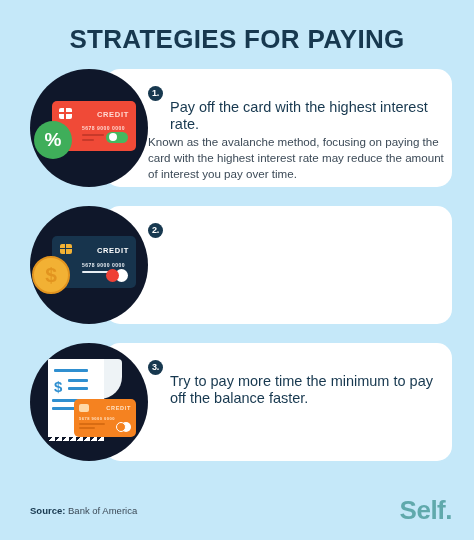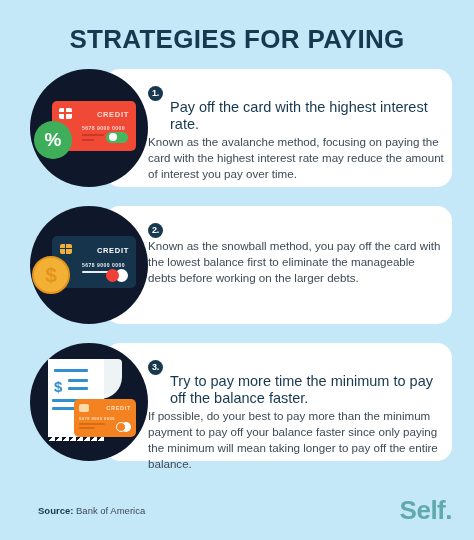--- a/index.html
+++ b/index.html
@@ -210,21 +210,21 @@
   .c3-label { right: 5px; top: 6px; color: #ffe2c4; font-size: 5.5px; }
   .c3-digits { left: 5px; top: 17px; color: #ffe2c4; font-size: 4px; }
   .c3-bar1 { left: 5px; top: 24px; width: 26px; height: 2px; background: #d96c12; }
   .c3-bar2 { left: 5px; top: 28px; width: 16px; height: 2px; background: #d96c12; }
   .c3-mc-r { right: 10px; top: 23px; width: 10px; height: 10px; background: #f58220; border: 1.5px solid #ffffff; }
   .c3-mc-w { right: 5px; top: 23px; width: 10px; height: 10px; background: #ffffff; }
 
   
   .footer {
     position: absolute;
-    left: 16px; right: 0; bottom: 0;
+    left: 8px; right: 0; bottom: 0;
     height: 60px;
     padding: 0 22px;
     display: flex;
     align-items: center;
     justify-content: space-between;
   }
   .source {
     font-size: 9.5px;
     color: #3c4a57;
   }
@@ -284,21 +284,20 @@
           <div class="cc-dot c2-mc-w"></div>
           <div class="cc-dot c2-mc-r"></div>
         </div>
         <div class="coin">$</div>
       </div>
     </div>
     <div class="card-body">
       <div class="heading-row">
         <div class="num-badge">2.</div>
       </div>
-      <div class="desc-text">Known as the snowball method, you pay off the card with the lowest balance first to eliminate the manageable debts before working on the larger debts.</div>
     </div>
   </div>
 
   <div class="card">
     <div class="card-panel"></div>
     <div class="badge-circle">
       <div class="illus">
         <div class="curl"></div>
         <div class="receipt"></div>
         <div class="receipt-zig"></div>
@@ -317,21 +316,20 @@
           <div class="cc-dot c3-mc-w"></div>
           <div class="cc-dot c3-mc-r"></div>
         </div>
       </div>
     </div>
     <div class="card-body">
       <div class="heading-row">
         <div class="num-badge">3.</div>
         <div class="heading-text">Try to pay more time the minimum to pay off the balance faster.</div>
       </div>
-      <div class="desc-text">If possible, do your best to pay more than the minimum payment to pay off your balance faster since only paying the minimum will mean taking longer to pay off the entire balance.</div>
     </div>
   </div>
 
 </div>
 
 <div class="footer">
   <div class="source">
     <b>Source:</b>
     <span>Bank of America</span>
   </div>

